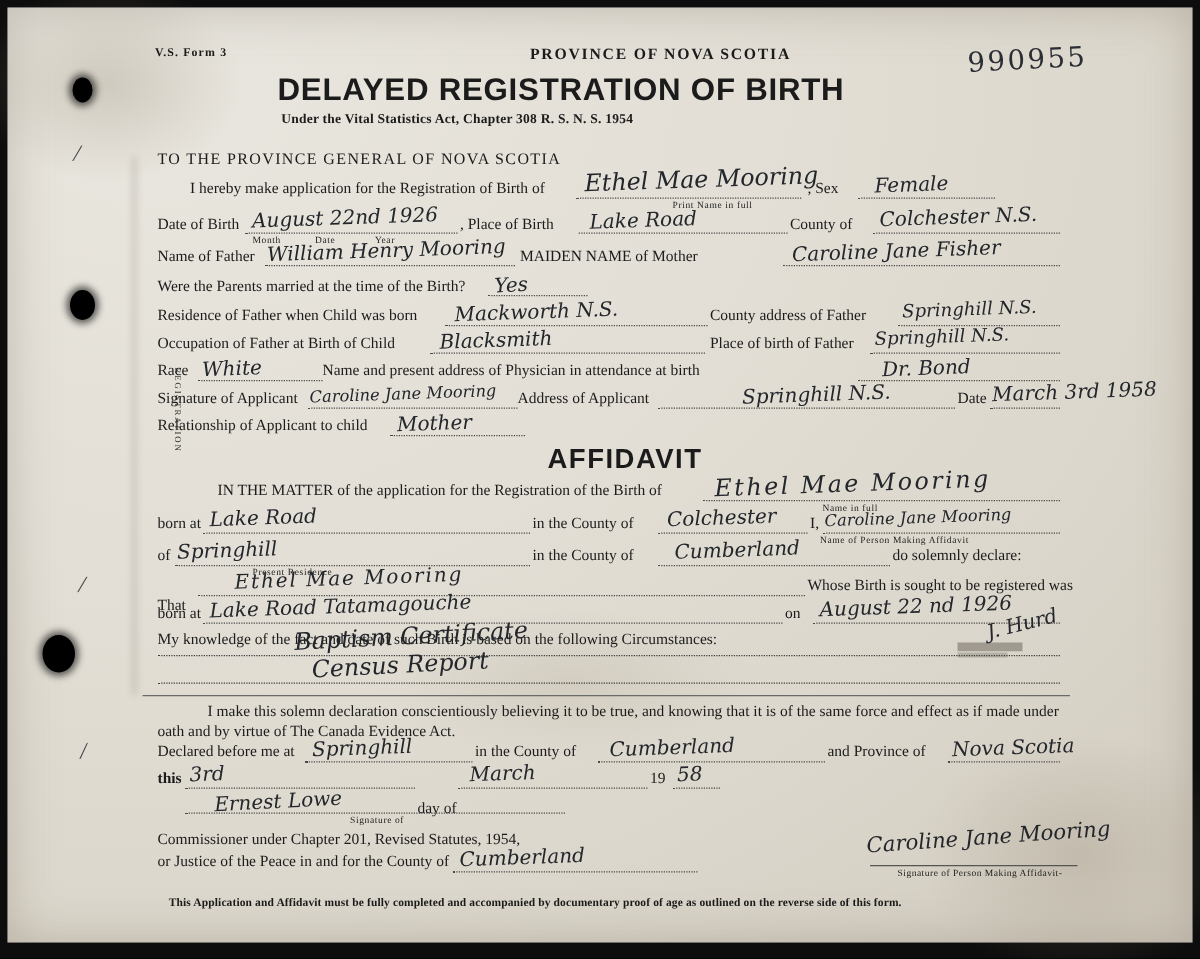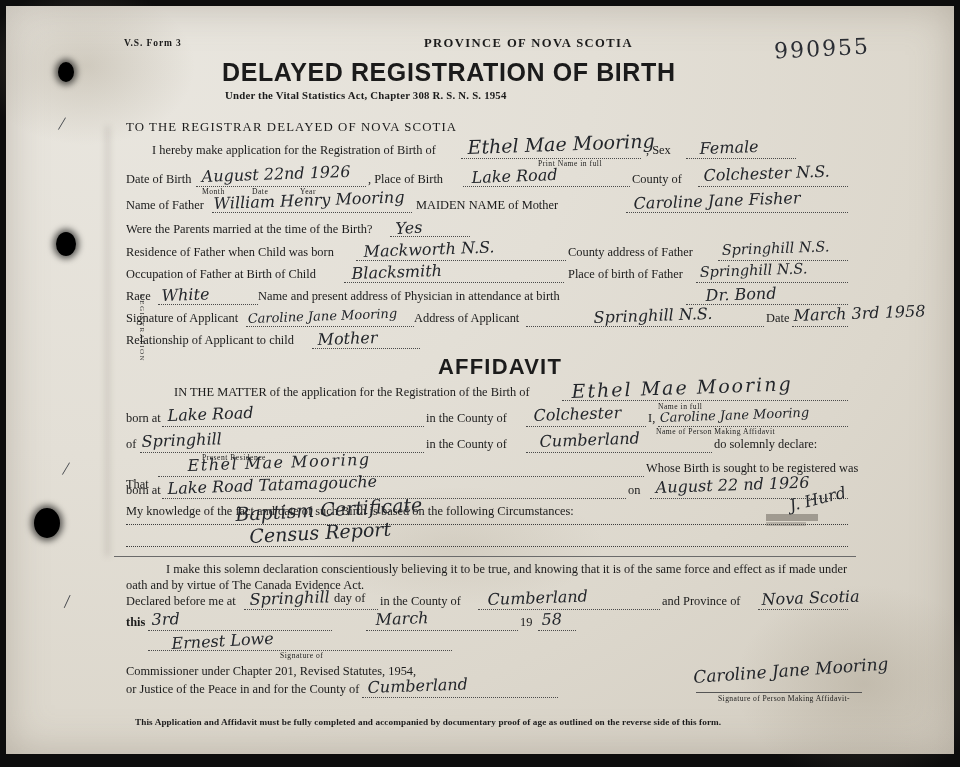--- a/index.html
+++ b/index.html
@@ -158,21 +158,21 @@
       <div class="hand h2" style="left:62px; top:588px; transform:rotate(-14deg); color:#3d4046;">⁄</div>
 
       <div class="vert" style="left:132px; top:288px; height:70px;">REGISTRATION</div>
 
       <div class="abs caps-sm" style="left:118px; top:32px;">V.S. Form 3</div>
       <div class="abs title-prov" style="left:418px; top:30px;">PROVINCE OF NOVA SCOTIA</div>
       <div class="abs title-main" style="left:216px; top:52px;">DELAYED REGISTRATION OF BIRTH</div>
       <div class="abs title-sub" style="left:219px; top:83px;">Under the Vital Statistics Act, Chapter 308 R. S. N. S. 1954</div>
       <div class="stamp-num" style="left:768px; top:30px;">990955</div>
 
-      <div class="abs lbl-sp" style="left:120px; top:114px; font-size:12.8px; letter-spacing:1.1px;">TO THE REGISTRAR DELAYED OF NOVA SCOTIA</div>
+      <div class="abs lbl-sp" style="left:120px; top:114px; font-size:12.8px; letter-spacing:1.1px;">TO THE PROVINCE GENERAL OF NOVA SCOTIA</div>
 
       <div class="abs lbl" style="left:146px; top:137px;">I hereby make application for the Registration of Birth of</div>
       <div class="rule" style="left:455px; top:152px; width:180px;"></div>
       <div class="hand big" style="left:462px; top:130px; transform:rotate(-2deg);">Ethel Mae Mooring</div>
       <div class="abs tiny" style="left:532px; top:153px;">Print Name in full</div>
       <div class="abs lbl" style="left:640px; top:137px;">, Sex</div>
       <div class="rule" style="left:680px; top:152px; width:110px;"></div>
       <div class="hand h1" style="left:694px; top:133px; transform:rotate(-2deg);">Female</div>
 
       <div class="abs lbl" style="left:120px; top:166px;">Date of Birth</div>
@@ -291,21 +291,21 @@
       <div class="abs lbl" style="left:374px; top:588px;">in the County of</div>
       <div class="rule" style="left:472px; top:603px; width:182px;"></div>
       <div class="hand h1" style="left:482px; top:584px; transform:rotate(-2deg);">Cumberland</div>
       <div class="abs lbl" style="left:656px; top:588px;">and Province of</div>
       <div class="rule" style="left:752px; top:603px; width:90px;"></div>
       <div class="hand h1" style="left:756px; top:584px; transform:rotate(-2deg);">Nova Scotia</div>
 
       <div class="abs lbl" style="left:120px; top:609px;font-weight:bold;">this</div>
       <div class="rule" style="left:142px; top:624px; width:184px;"></div>
       <div class="hand h1" style="left:146px; top:604px; transform:rotate(-2deg);">3rd</div>
-      <div class="abs lbl" style="left:328px; top:585px;">day of</div>
+      <div class="abs lbl" style="left:328px; top:633px;">day of</div>
       <div class="rule" style="left:360px; top:624px; width:152px;"></div>
       <div class="hand h1" style="left:370px; top:604px; transform:rotate(-2deg);">March</div>
       <div class="abs lbl" style="left:514px; top:609px;">19</div>
       <div class="rule" style="left:532px; top:624px; width:38px;"></div>
       <div class="hand h1" style="left:536px; top:604px; transform:rotate(-2deg);">58</div>
 
       <div class="rule" style="left:142px; top:644px; width:304px;"></div>
       <div class="hand h1" style="left:166px; top:628px; transform:rotate(-3deg);">Ernest Lowe</div>
       <div class="abs tiny" style="left:274px; top:645px;">Signature of</div>
 

